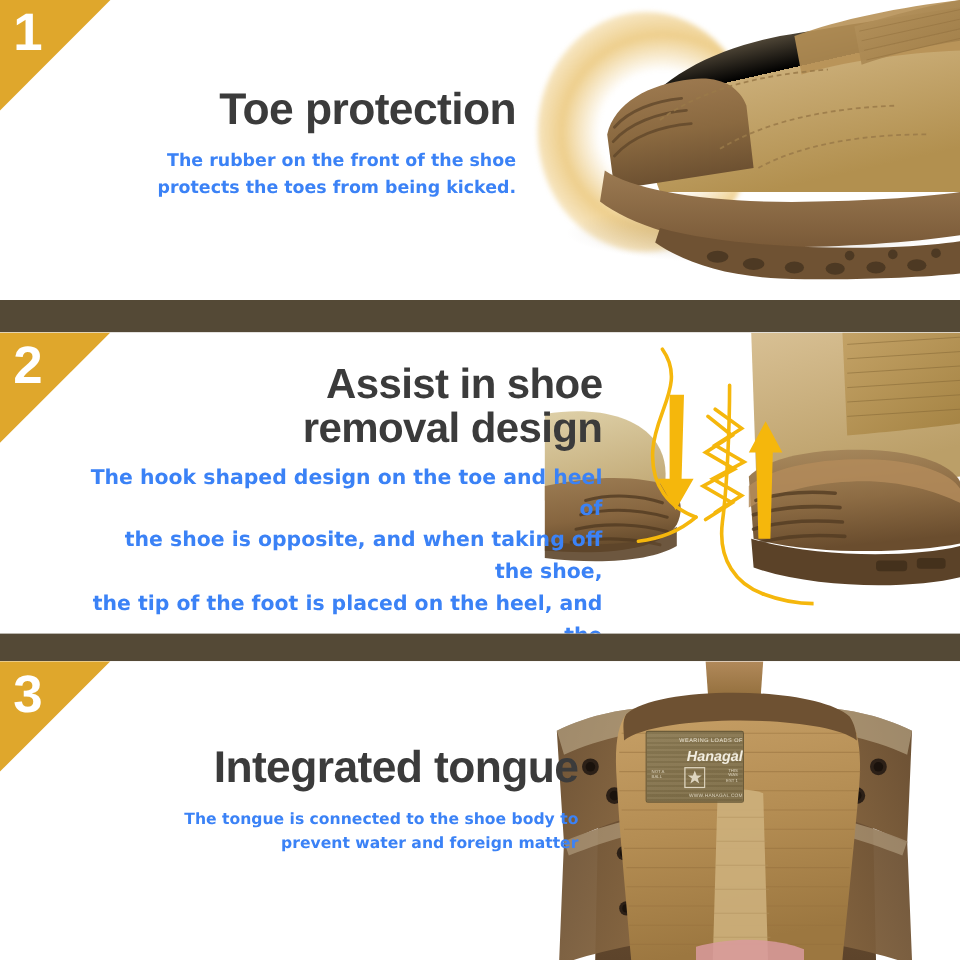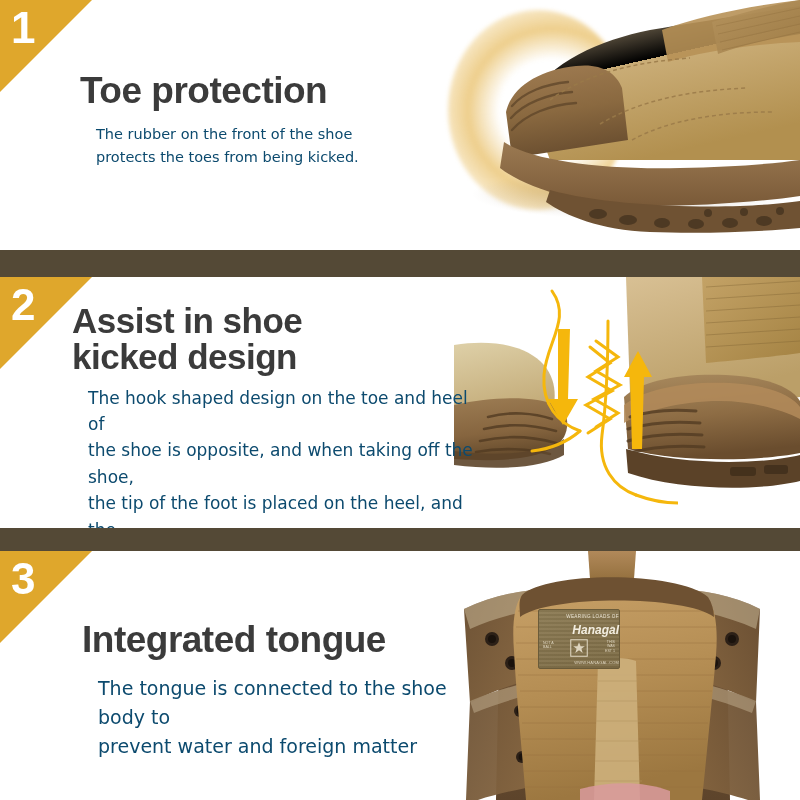--- a/index.html
+++ b/index.html
@@ -23,39 +23,39 @@
   
   .badge{position:absolute;left:0;top:0;width:92px;height:92px;}
   .badge .tri{position:absolute;left:0;top:0;width:0;height:0;
               border-left:92px solid #dfa72c;border-bottom:92px solid transparent;}
   .badge .num{position:absolute;left:11px;top:6px;color:#ffffff;
               font-size:44px;font-weight:bold;line-height:1;
               font-family:"Liberation Sans","DejaVu Sans",sans-serif;
               letter-spacing:-1px;}
 
   
-  .copy{position:absolute;}
+  .copy{position:absolute;text-align:right;}
   .title{color:#3b3b3b;font-weight:bold;line-height:1.04;margin:0;
          font-family:"Liberation Sans","DejaVu Sans",sans-serif;
          letter-spacing:-0.5px;white-space:pre-line;}
-  .body{color:#0c4a6e;margin:16px;font-weight:normal;
+  .body{color:#3b82f6;margin:0;font-weight:bold;
         font-family:"DejaVu Sans","Liberation Sans",sans-serif;
         white-space:pre-line;}
 
   #sec1 .copy{left:80px;top:72px;width:350px;}
   #sec1 .title{font-size:37px;}
   #sec1 .body{font-size:14.5px;line-height:1.52;margin-top:13px;}
 
   #sec2 .copy{left:72px;top:26px;width:430px;}
   #sec2 .title{font-size:35px;}
   #sec2 .body{font-size:17px;line-height:1.55;margin-top:9px;}
 
   #sec3 .copy{left:82px;top:70px;width:400px;}
   #sec3 .title{font-size:37px;}
-  #sec3 .body{font-size:19px;line-height:1.52;margin-top:15px;}
+  #sec3 .body{font-size:13px;line-height:1.52;margin-top:15px;}
 
   
   .photo{position:absolute;top:0;height:100%;overflow:hidden;}
   #photo1{left:400px;width:400px;}
   #photo2{left:440px;width:360px;}
   #photo3{left:430px;width:370px;}
 
   
   .glow{position:absolute;left:48px;top:10px;width:180px;height:200px;
         border-radius:50%;
@@ -273,21 +273,21 @@
       </svg>
     </div>
 
     <div class="badge">
       <div class="tri"></div>
       <div class="num">2</div>
     </div>
 
     <div class="copy">
       <h2 class="title">Assist in shoe
-kicked design</h2>
+removal design</h2>
       <p class="body">The hook shaped design on the toe and heel of
 the shoe is opposite, and when taking off the shoe,
 the tip of the foot is placed on the heel, and the
 hook shaped design is interlocked to achieve
 convenient shoe removal</p>
     </div>
   </div>
 
   <div class="divider" id="div2"></div>
 

